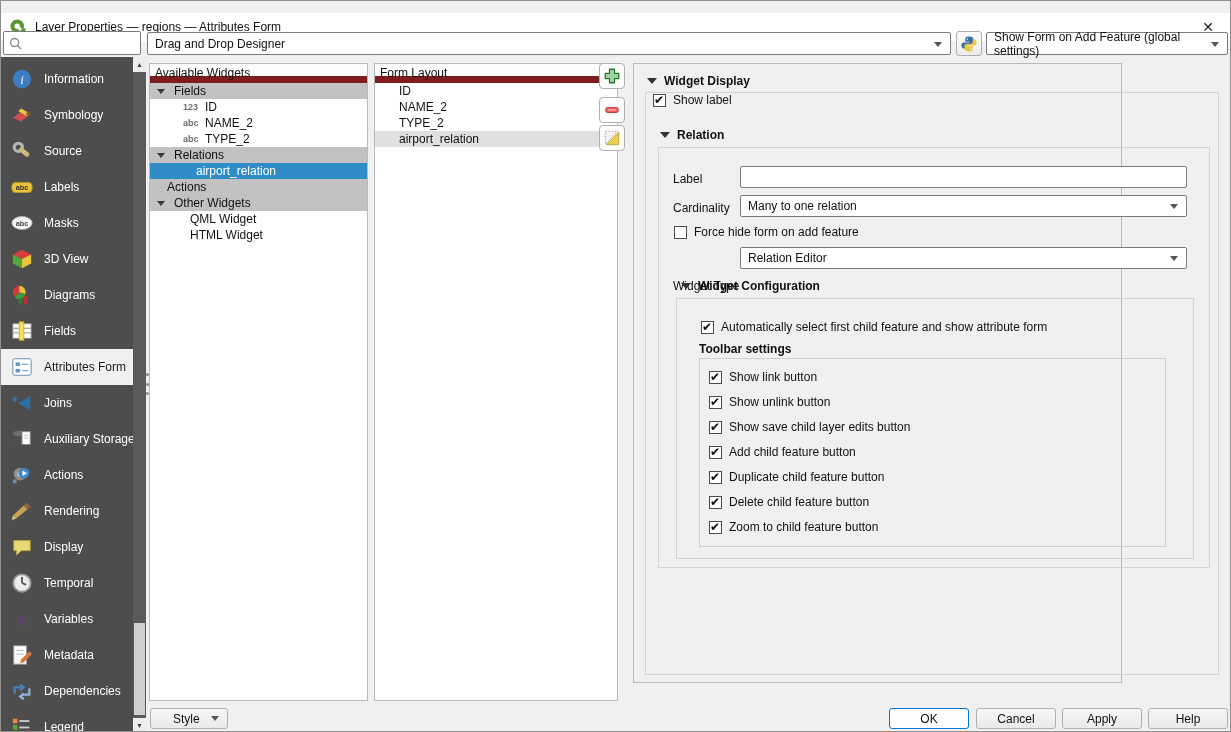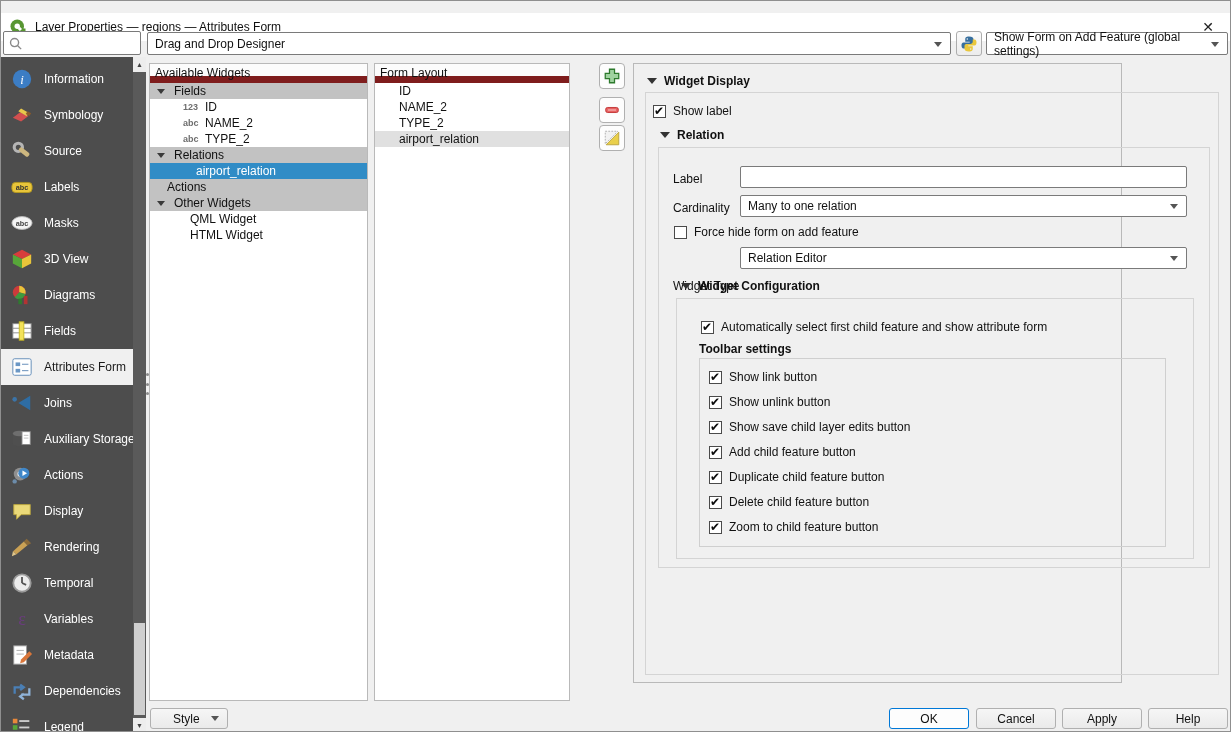--- a/index.html
+++ b/index.html
@@ -30,21 +30,21 @@
   .nav-icon{width:26px;height:24px;margin-left:8px;display:flex;align-items:center;justify-content:center;flex:none;}
   .nav-label{margin-left:9px;font-size:12px;white-space:nowrap;}
   #side-scroll{left:132px;top:56px;width:13px;height:676px;background:#5a5a5a;}
   .scroll-arrow{position:absolute;left:0;width:13px;height:15px;background:#ededed;color:#444;font-size:7px;display:flex;align-items:center;justify-content:center;}
   #side-thumb{position:absolute;left:1px;top:566px;width:11px;height:92px;background:#cfcfcf;}
   #splitter-dots{left:145px;top:372px;width:4px;height:22px;display:flex;flex-direction:column;justify-content:space-between;}
   #splitter-dots i{width:3px;height:3px;border-radius:50%;background:#8a8a8a;}
   
   .panel{background:#fff;border:1px solid #b9b9b9;}
   #panel-aw{left:148px;top:62px;width:219px;height:638px;}
-  #panel-fl{left:373px;top:62px;width:196px;height:638px;}
+  #panel-fl{left:373px;top:62px;width:244px;height:638px;}
   .panel-header{height:19px;line-height:19px;background:#fcfcfc;border-bottom:7px solid #7f1d1d;padding-left:5px;color:#111;}
   .tree-row{height:16px;display:flex;align-items:center;font-size:12px;cursor:default;}
   .t-group{background:#c2c2c2;}
   .tri{width:0;height:0;border-left:4px solid transparent;border-right:4px solid transparent;border-top:5px solid #3a3a3a;margin-left:7px;margin-right:0;flex:none;}
   .t-group .g-label{margin-left:17px;}
   .t-group.with-tri .g-label{margin-left:9px;}
   .badge{width:22px;margin-left:33px;font-size:9px;font-weight:bold;color:#6e6e6e;flex:none;}
   .t-sel{background:#308cc6;color:#fff;}
   .pad46{padding-left:46px;}
   .pad40{padding-left:40px;}
@@ -225,34 +225,34 @@
             <circle cx="14" cy="10" r="6" fill="#3f87c9"></circle>
             <path d="M12.5 7l5 3-5 3z" fill="#fff"></path>
             <circle cx="4" cy="19" r="2.4" fill="#6c8caa"></circle>
           </svg>
         </span>
       <span class="nav-label">Actions</span>
     </div>
     <div class="nav-item">
       <span class="nav-icon">
           <svg width="22" height="22" viewBox="0 0 24 24">
-            <path d="M3 5h18v11H11l-5 5v-5H3z" fill="#ead979" stroke="#b7a23c"></path>
-          </svg>
-        </span>
-      <span class="nav-label">Display</span>
-    </div>
-    <div class="nav-item">
-      <span class="nav-icon">
-          <svg width="22" height="22" viewBox="0 0 24 24">
             <path d="M2 17L14 6l4 4L6 20z" fill="#caa154"></path>
             <path d="M14 6l3-3 5 5-4 2z" fill="#8a6a3a"></path>
             <path d="M2 17l4 3-5 2z" fill="#e0c68a"></path>
           </svg>
         </span>
       <span class="nav-label">Rendering</span>
+    </div>
+    <div class="nav-item">
+      <span class="nav-icon">
+          <svg width="22" height="22" viewBox="0 0 24 24">
+            <path d="M3 5h18v11H11l-5 5v-5H3z" fill="#ead979" stroke="#b7a23c"></path>
+          </svg>
+        </span>
+      <span class="nav-label">Display</span>
     </div>
     <div class="nav-item">
       <span class="nav-icon">
           <svg width="22" height="22" viewBox="0 0 24 24">
             <circle cx="12" cy="12" r="9.5" fill="#ececec" stroke="#9a9a9a" stroke-width="2"></circle>
             <line x1="12" y1="12" x2="12" y2="5.5" stroke="#555" stroke-width="2"></line>
             <line x1="12" y1="12" x2="16.5" y2="14" stroke="#555" stroke-width="2"></line>
           </svg>
         </span>
       <span class="nav-label">Temporal</span>
@@ -379,21 +379,21 @@
 
   <div id="right-panel" class="abs">
 
     <div class="sec-header" style="left:13px;top:10px;">
       <span class="sec-tri"></span>
       <span>Widget Display</span>
     </div>
 
     <div class="frame" style="left:11px;top:28px;width:574px;height:583px;">
 
-      <div class="cb" style="left:7px;top:11px;">
+      <div class="cb" style="left:7px;top:0;">
         <span class="cb-box checked"></span>
         <span>Show label</span>
       </div>
 
       <div class="sec-header" style="left:14px;top:35px;">
         <span class="sec-tri"></span>
         <span>Relation</span>
       </div>
 
       <div class="frame" style="left:12px;top:54px;width:552px;height:421px;">

